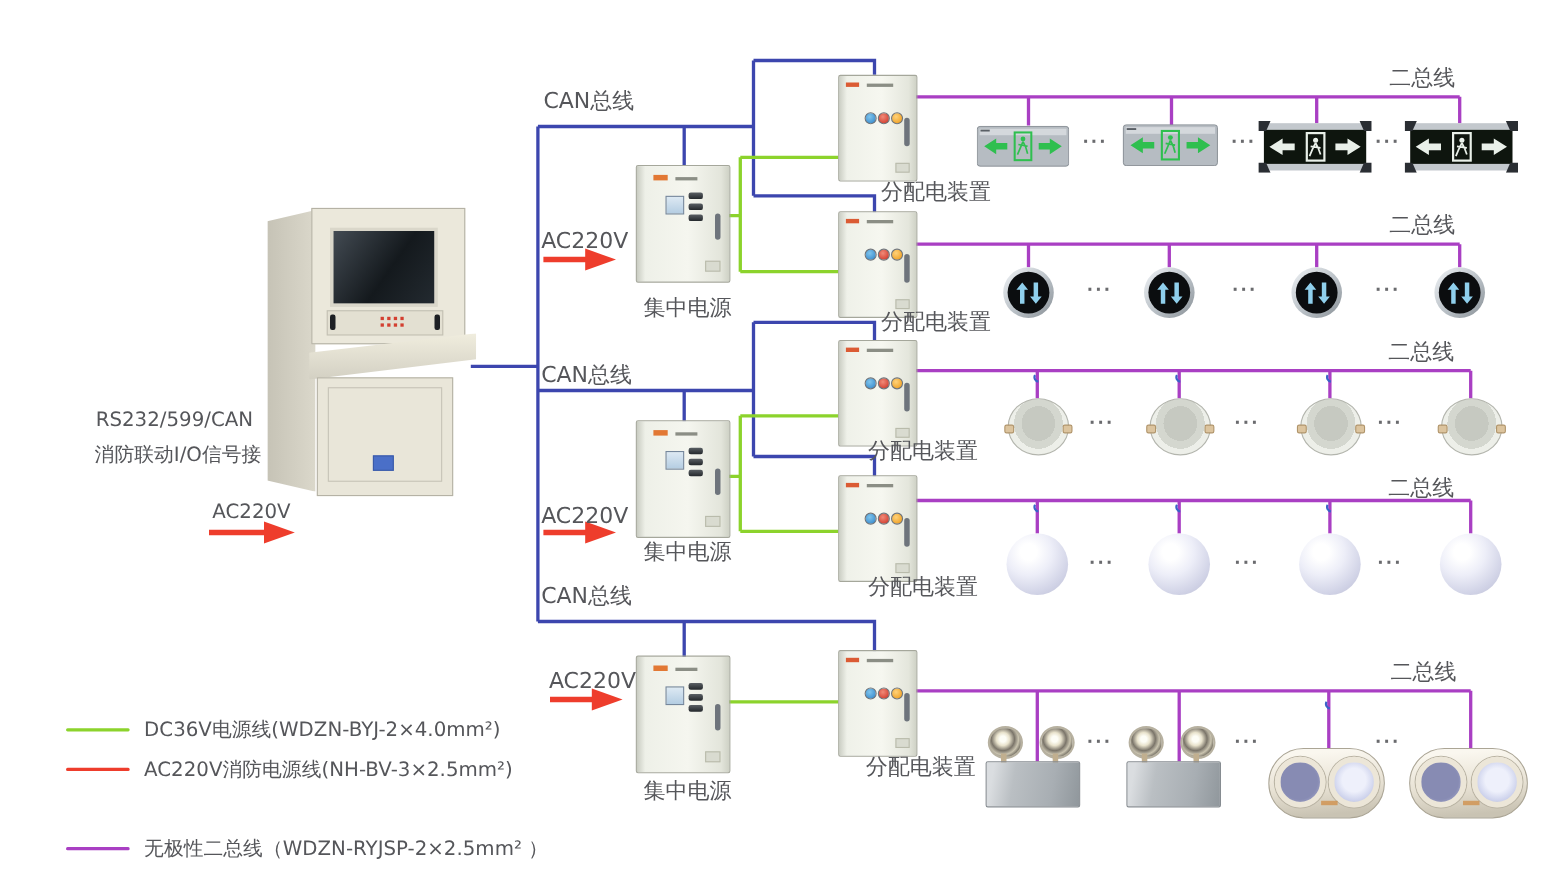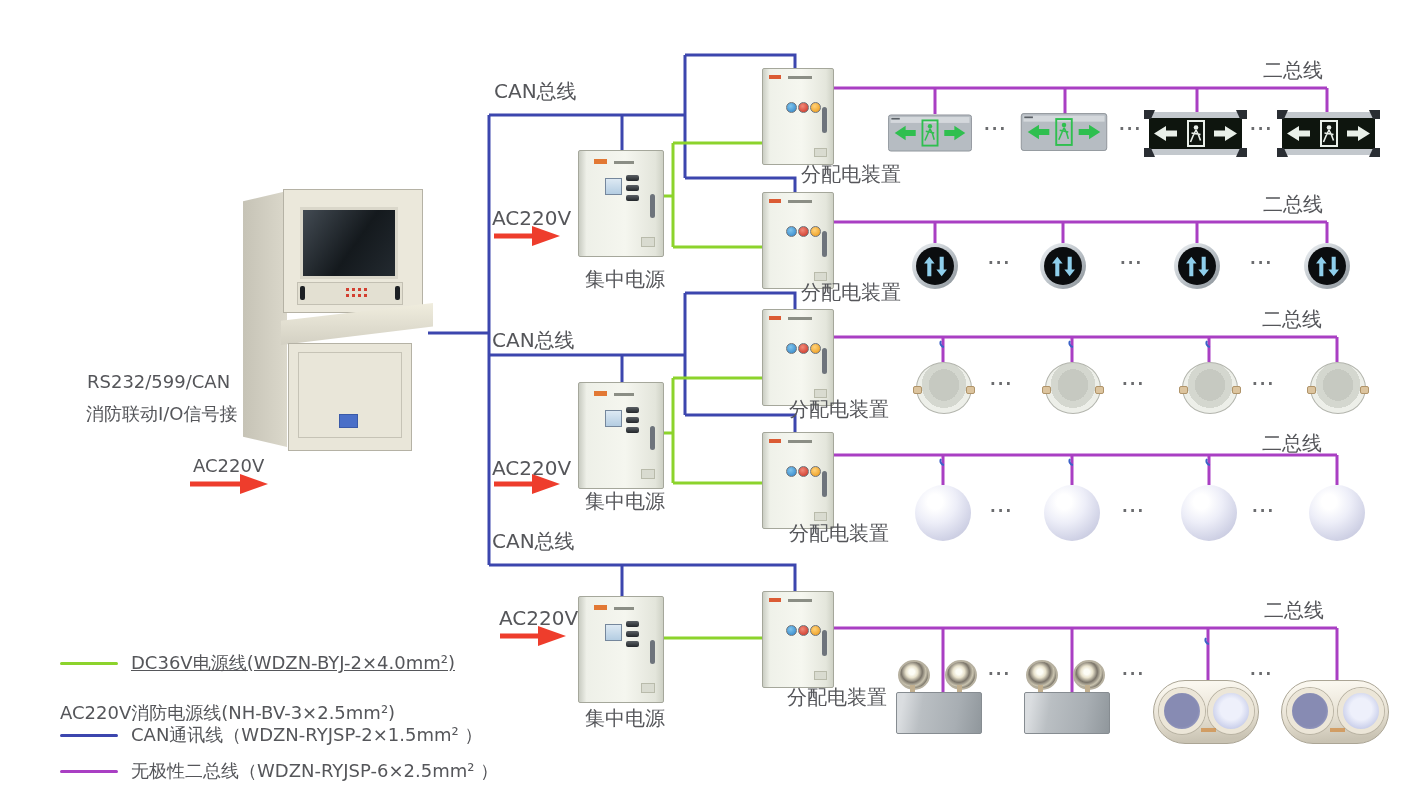--- a/index.html
+++ b/index.html
@@ -383,38 +383,32 @@
   </div>
   <div class="snd" style="left:1281px;top:680px;width:106px;">
     <div class="ll"></div>
     <div class="lr"></div>
     <div class="slogo"></div>
   </div>
   <span class="dots" style="left:988px;top:665px;">···</span>
   <span class="dots" style="left:1122px;top:665px;">···</span>
   <span class="dots" style="left:1250px;top:665px;">···</span>
 
-  <div class="legend-row" style="top:652px;text-decoration:underline;">
+  <div class="legend-row" style="top:652px;">
     <svg width="58" height="5">
       <rect x="0" y="1" width="58" height="3" rx="1.5" fill="#8cd32c"></rect>
     </svg>
     <span class="legend-text">DC36V电源线(WDZN-BYJ-2×4.0mm²)</span>
   </div>
-  <div class="legend-row" style="top:688px;flex-direction:column;">
+  <div class="legend-row" style="top:688px;">
     <svg width="58" height="5">
       <rect x="0" y="1" width="58" height="3" rx="1.5" fill="#ee3d2c"></rect>
     </svg>
     <span class="legend-text">AC220V消防电源线(NH-BV-3×2.5mm²)</span>
-  </div>
-  <div class="legend-row" style="top:724px;">
-    <svg width="58" height="5">
-      <rect x="0" y="1" width="58" height="3" rx="1.5" fill="#3c46ae"></rect>
-    </svg>
-    <span class="legend-text">CAN通讯线（WDZN-RYJSP-2×1.5mm² ）</span>
   </div>
   <div class="legend-row" style="top:760px;">
     <svg width="58" height="5">
       <rect x="0" y="1" width="58" height="3" rx="1.5" fill="#a93fc3"></rect>
     </svg>
-    <span class="legend-text">无极性二总线（WDZN-RYJSP-6×2.5mm² ）</span>
+    <span class="legend-text">无极性二总线（WDZN-RYJSP-2×2.5mm² ）</span>
   </div>
 
 </div>
 
 </body></html>

